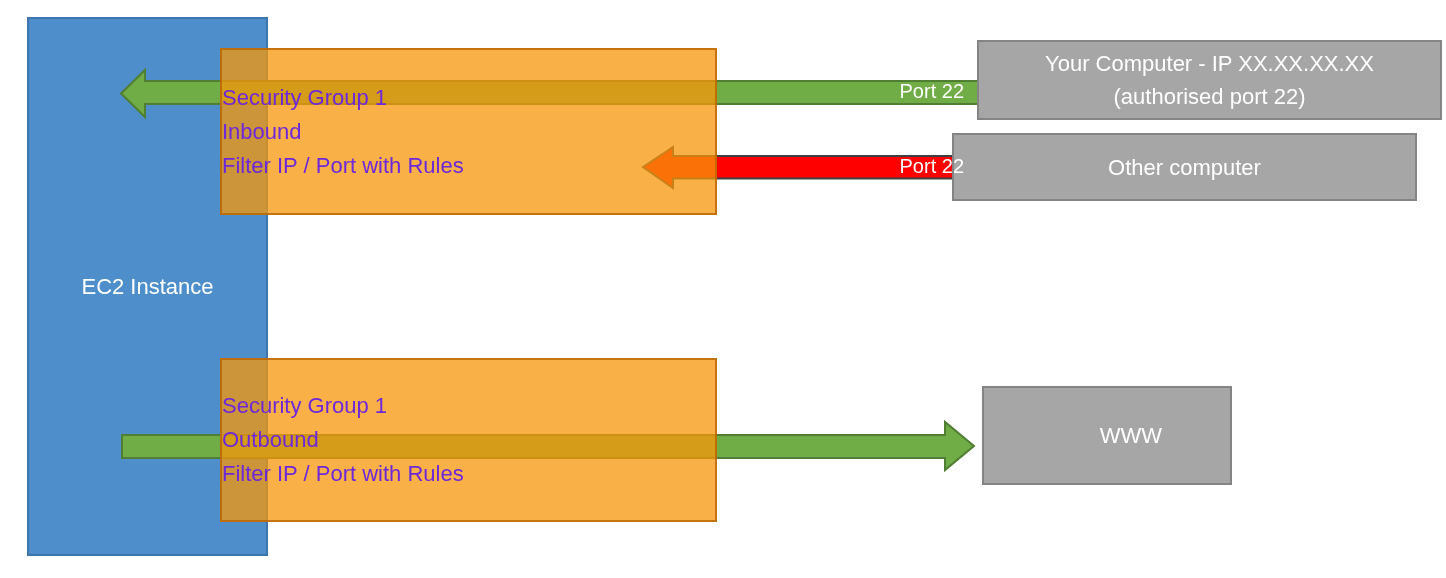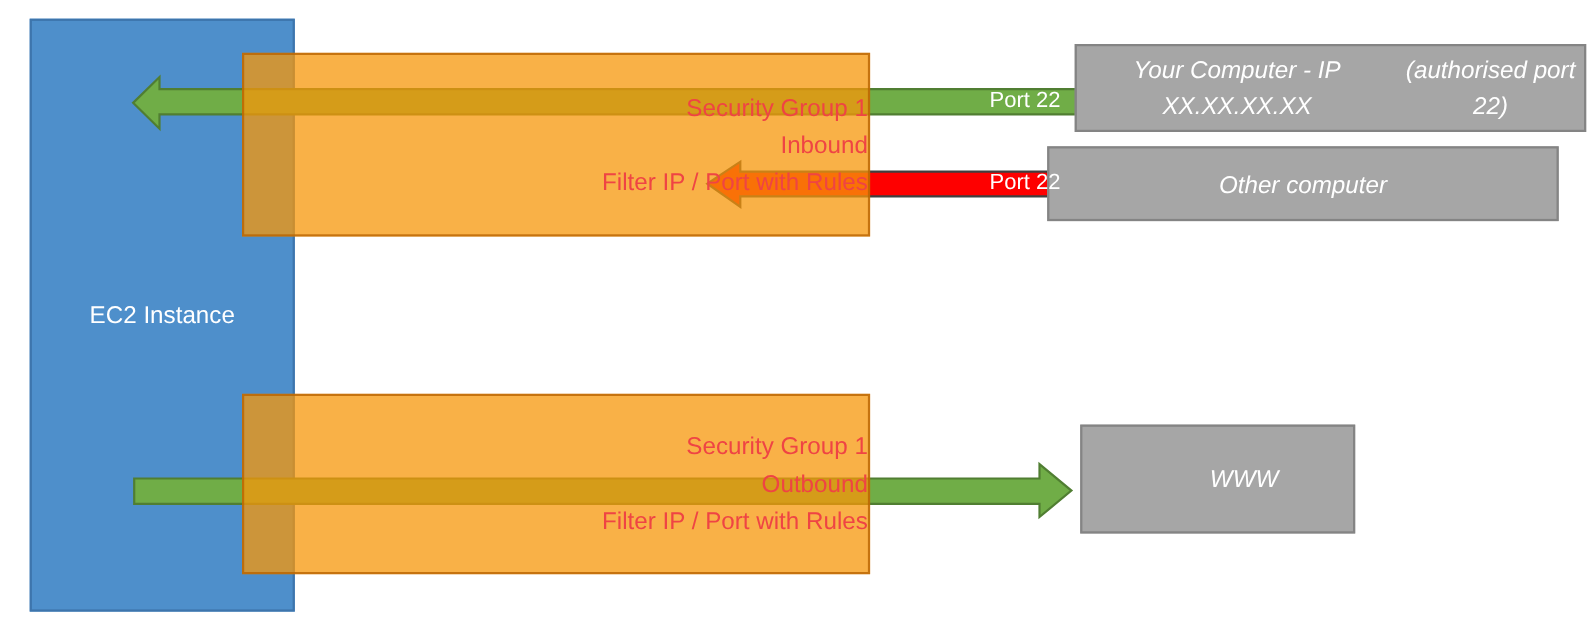--- a/index.html
+++ b/index.html
@@ -30,42 +30,42 @@
   #arrows {
     position: absolute; left: 0; top: 0;
     width: 1446px; height: 578px;
     z-index: 2; pointer-events: none;
   }
 
   
   .sg-box {
     position: absolute;
     left: 220px;
-    width: 571px;
+    width: 497px;
     background: rgba(247, 151, 10, 0.75);
     border: 2px solid rgba(183, 98, 0, 0.78);
     box-sizing: border-box;
     z-index: 3;
     display: flex; flex-direction: column;
-    justify-content: center; align-items: flex-end;
-    color: #ef4444; font-size: 22px; line-height: 34px; text-align: center;
+    justify-content: center; align-items: flex-start;
+    color: #6d28d9; font-size: 22px; line-height: 34px; text-align: center;
   }
   .sg-inbound  { top: 48px;  height: 167px; }
   .sg-outbound { top: 358px; height: 164px; }
 
   
   .gray-node {
     position: absolute;
     background: #A6A6A6;
     border: 2px solid #848484;
     box-sizing: border-box;
     z-index: 3;
-    display: flex; flex-direction: row;
+    display: flex; flex-direction: column;
     justify-content: center; align-items: center;
-    color: #ffffff; font-size: 22px; line-height: 33px; text-align: center; font-style: italic;
+    color: #ffffff; font-size: 22px; line-height: 33px; text-align: center;
   }
   .node-your-computer  { left: 977px; top: 40px;  width: 465px; height: 80px; }
   .node-other-computer { left: 952px; top: 133px; width: 465px; height: 68px; }
   .node-www            { left: 982px; top: 386px; width: 250px; height: 99px; padding-left: 48px; }
 
   
   .arrow-label {
     position: absolute;
     z-index: 5;
     color: #ffffff;

